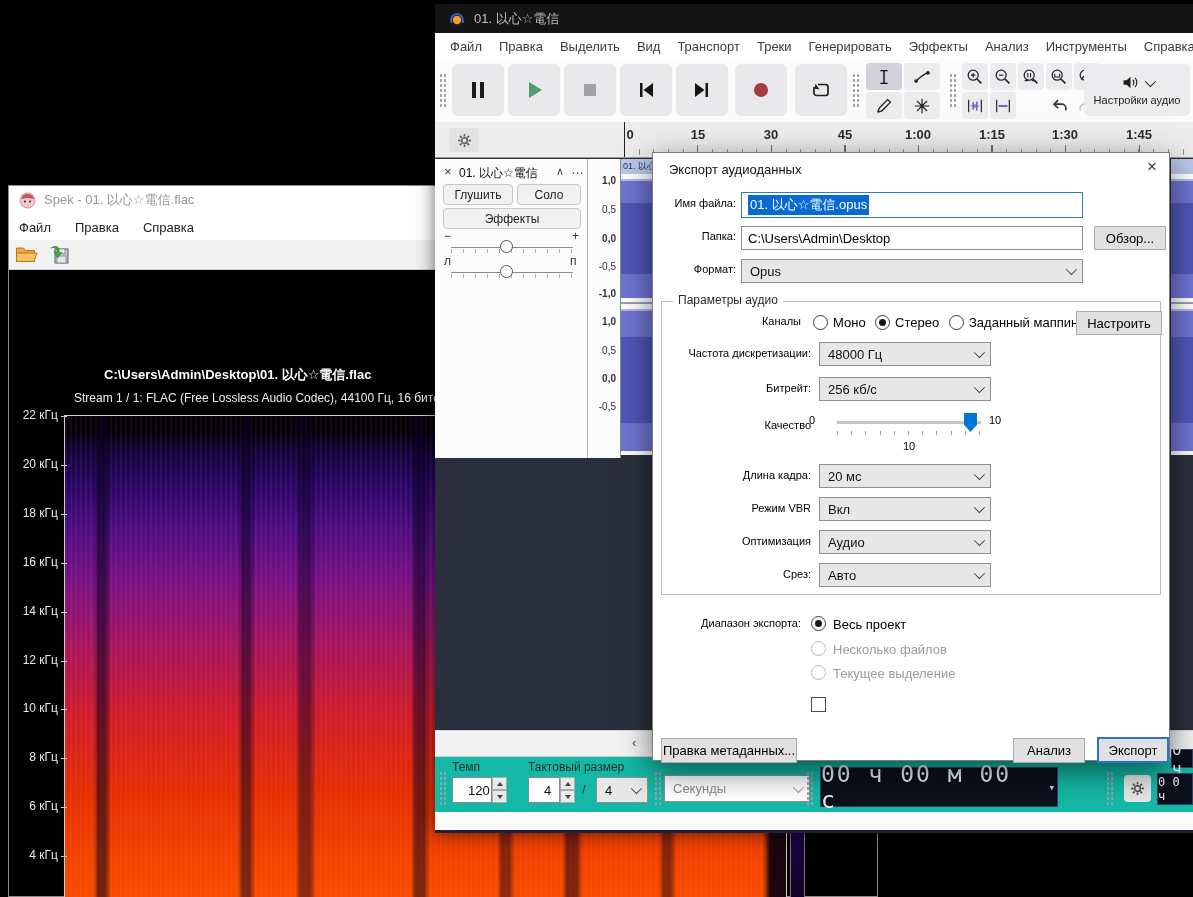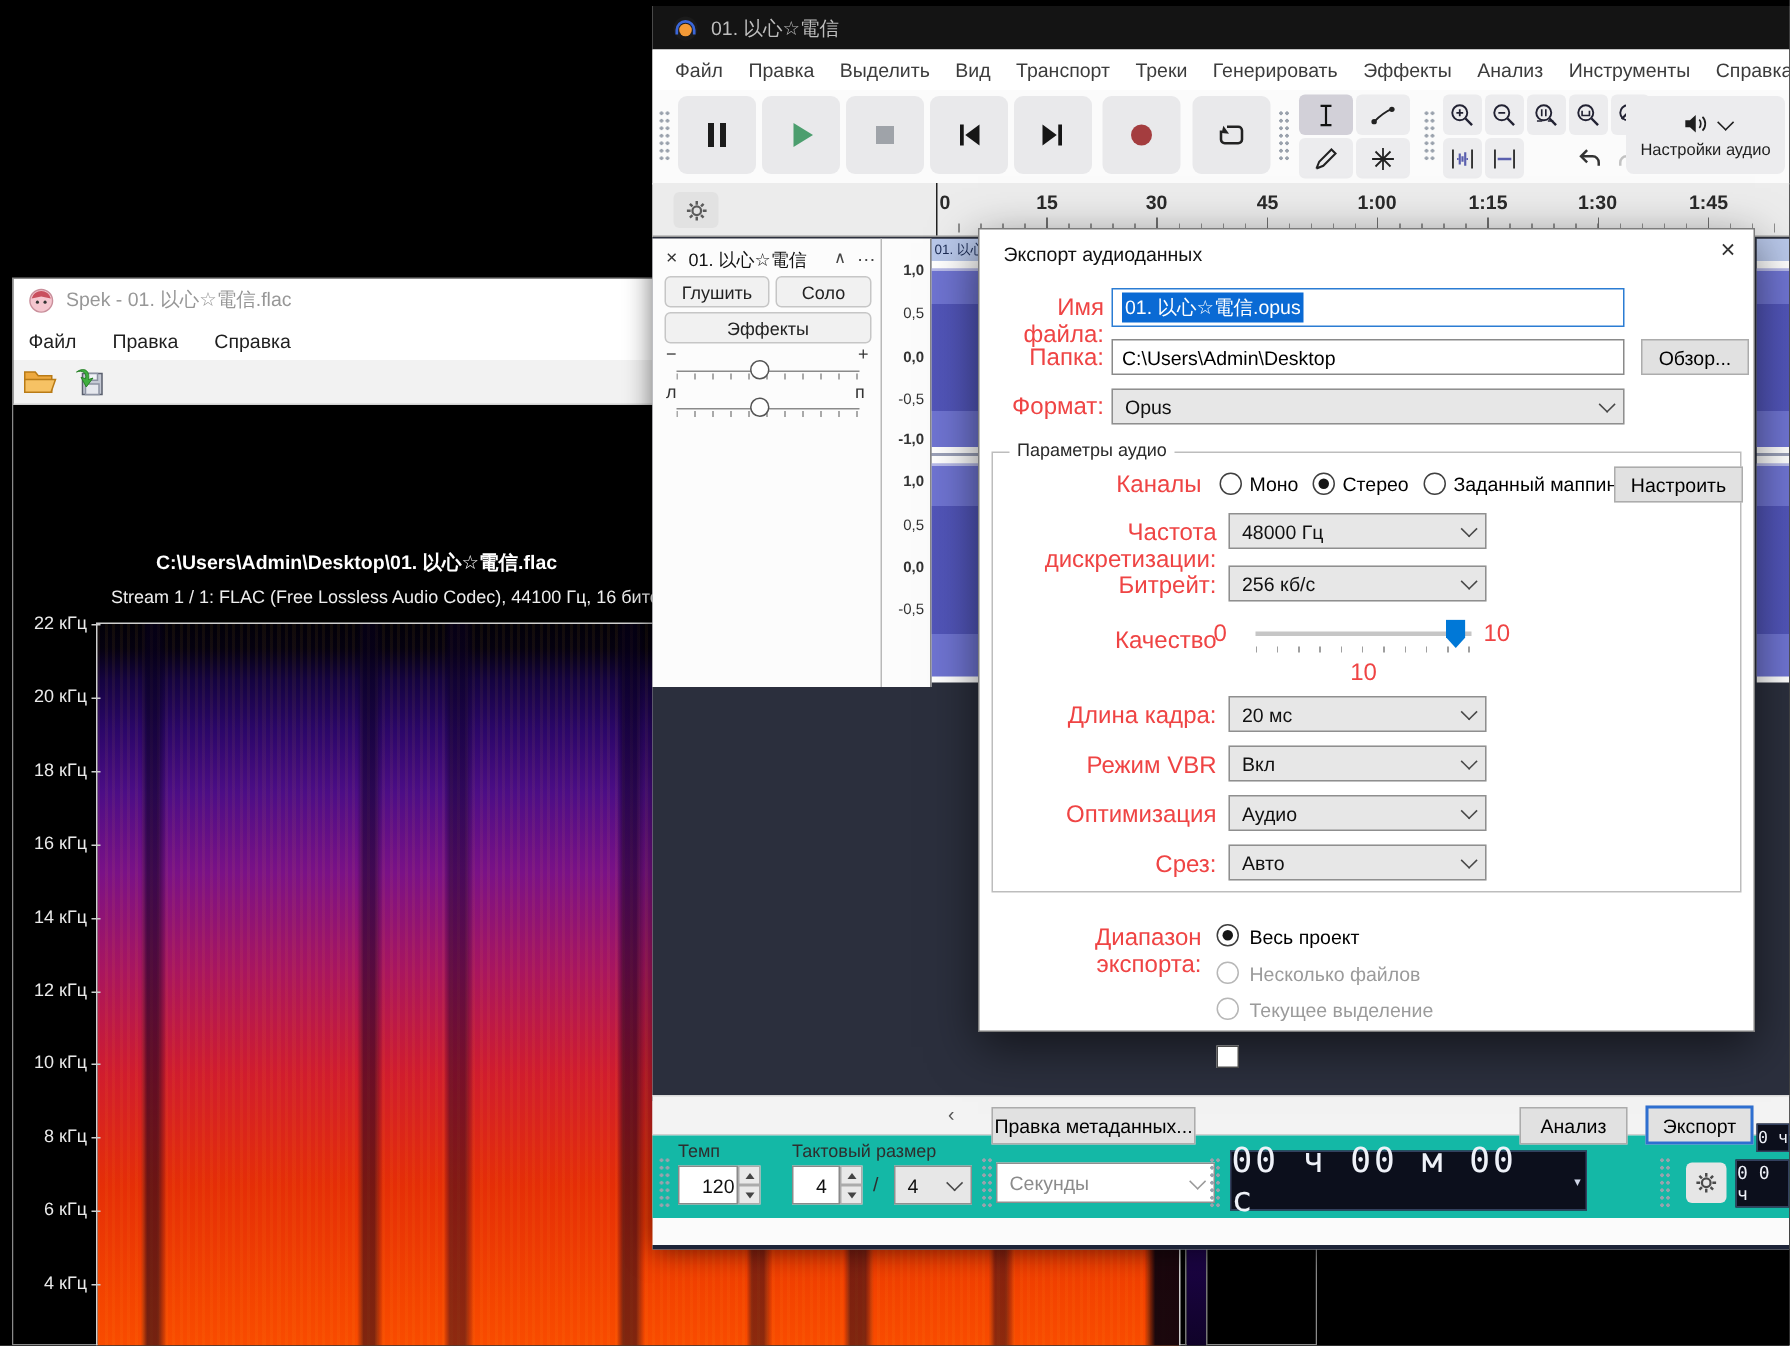--- a/index.html
+++ b/index.html
@@ -70,24 +70,24 @@
   .tri-up{width:0;height:0;border-left:3.5px solid rgba(0,0,0,0);border-right:3.5px solid rgba(0,0,0,0);border-bottom:4px solid #444;}
   .tri-down{width:0;height:0;border-left:3.5px solid rgba(0,0,0,0);border-right:3.5px solid rgba(0,0,0,0);border-top:4px solid #444;}
   .combo{position:absolute;background:#e7e7e7;border:1px solid #8f8f8f;box-sizing:border-box;font-size:13px;color:#111;display:flex;align-items:center;padding:0 8px;}
   .combo .chev{margin-left:auto;}
   .chev{width:7px;height:7px;border-right:1.4px solid #474747;border-bottom:1.4px solid #474747;transform:rotate(45deg) translateY(-2px);}
   .timedisp{position:absolute;background:#0c0f1c;border:1px solid #33405e;box-sizing:border-box;color:#eef1f8;display:flex;align-items:center;justify-content:center;font-family:"DejaVu Sans Mono",monospace;}
   .statusbar{position:absolute;left:0;top:808px;right:0;height:18px;background:#f6f6f6;border-top:1px solid #cfcfcf;font-size:12px;color:#2b2b2b;}
   .status-div{position:absolute;top:2px;width:1px;height:14px;background:#d4d4d4;}
   .aud-bottom-edge{position:absolute;left:0;top:826px;right:0;height:3px;background:#1d2438;}
   
-  #dlg{left:652px;top:152px;width:518px;height:536px;background:#fff;border:1px solid #7c7c7c;z-index:3;box-shadow:0 10px 30px rgba(0,0,0,.55);}
+  #dlg{left:652px;top:152px;width:518px;height:609px;background:#fff;border:1px solid #7c7c7c;z-index:3;box-shadow:0 10px 30px rgba(0,0,0,.55);}
   .dlg-title{position:absolute;left:16px;top:9px;font-size:13px;color:#101010;}
   .dlg-close{position:absolute;right:12px;top:4px;font-size:17px;color:#333;}
-  .dlabel{position:absolute;font-size:16px;color:#ef4444;text-align:right;}
+  .dlabel{position:absolute;font-size:11px;color:#000000;text-align:right;}
   .dfield{position:absolute;background:#fff;border:1px solid #8a8a8a;box-sizing:border-box;font-size:13px;color:#000;display:flex;align-items:center;padding-left:6px;white-space:nowrap;}
   .dfield.focus{border:1px solid #2b7cd3;}
   .dfield .sel{background:#0a6ad4;color:#fff;padding:1px 2px;}
   .dbtn{position:absolute;background:#e1e1e1;border:1px solid #acacac;box-sizing:border-box;font-size:13px;color:#000;display:flex;align-items:center;justify-content:center;}
   .dbtn.default{border:2px solid #2e6fd0;}
   .groupbox{position:absolute;left:8px;top:148px;width:500px;height:294px;border:1px solid #bdbdbd;box-sizing:border-box;}
   .legend{position:absolute;left:20px;top:140px;background:#fff;padding:0 5px;font-size:12px;color:#2a2a2a;}
   .radio{position:absolute;width:15px;height:15px;border-radius:50%;border:1px solid #3f3f3f;background:#fff;box-sizing:border-box;}
   .radio.on::after{content:"";display:block;width:7px;height:7px;border-radius:50%;background:#161616;margin:3px;}
   .radio.dis{border-color:#b7b7b7;}
@@ -459,21 +459,21 @@
               <line x1="12" y1="18.5" x2="12" y2="22.5"></line>
               <line x1="1.5" y1="12" x2="5.5" y2="12"></line>
               <line x1="18.5" y1="12" x2="22.5" y2="12"></line>
               <line x1="4.7" y1="4.7" x2="7.4" y2="7.4"></line>
               <line x1="16.6" y1="16.6" x2="19.3" y2="19.3"></line>
               <line x1="19.3" y1="4.7" x2="16.6" y2="7.4"></line>
               <line x1="7.4" y1="16.6" x2="4.7" y2="19.3"></line>
             </g>
           </svg>
       </div>
-      <div class="timedisp" style="left:736px;top:-8px;width:22px;height:19px;font-size:11px">0 ч</div>
+      <div class="timedisp" style="left:736px;top:-8px;width:22px;height:19px;font-size:16px">0 ч</div>
       <div class="timedisp" style="left:722px;top:16px;width:36px;height:32px;font-size:12px">0 0 ч</div>
     </div>
 
     <div class="aud-bottom-edge"></div>
   </div>
 
   <div id="dlg" class="win">
     <div class="dlg-title">Экспорт аудиоданных</div>
     <div class="dlg-close">×</div>
 

